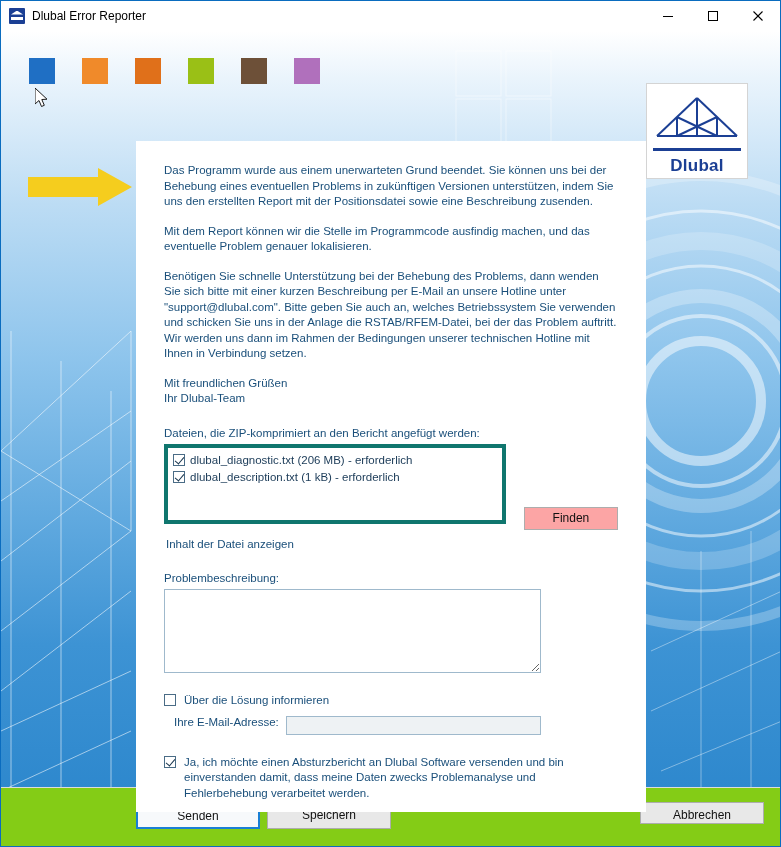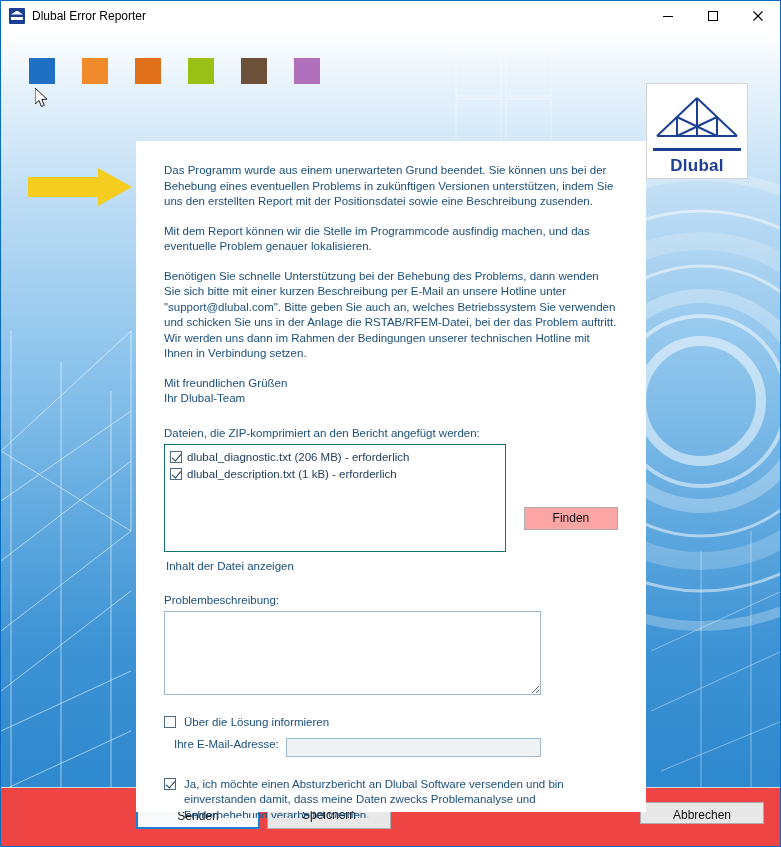--- a/index.html
+++ b/index.html
@@ -166,22 +166,22 @@
     color: #1a4f7a;
     font-size: 11.5px;
     margin: 0 0 5px 0;
   }
   .files-row {
     display: flex;
     align-items: flex-start;
   }
   .filelist {
     width: 345px;
-    height: 108px;
-    border: 1px solid #0f766e;
+    height: 80px;
+    border: 4px solid #0f766e;
     background: #ffffff;
     box-sizing: border-box;
     padding: 4px 5px;
     overflow: hidden;
   }
   .file-item {
     display: flex;
     align-items: center;
     font-size: 11.5px;
     color: #1a3a57;
@@ -282,21 +282,21 @@
     color: #1a4f7a;
     line-height: 15.5px;
     width: 400px;
   }
   
   .footer {
     position: absolute;
     left: 0; bottom: 0;
     width: 781px;
     height: 59px;
-    background: #ef4444;
+    background: #84cc16;
     border-top: 1px solid #dcdcdc;
     box-sizing: border-box;
   }
   .btn-send {
     position: absolute;
     left: 135px;
     top: 14px;
     width: 124px;
     height: 27px;
     line-height: 25px;

